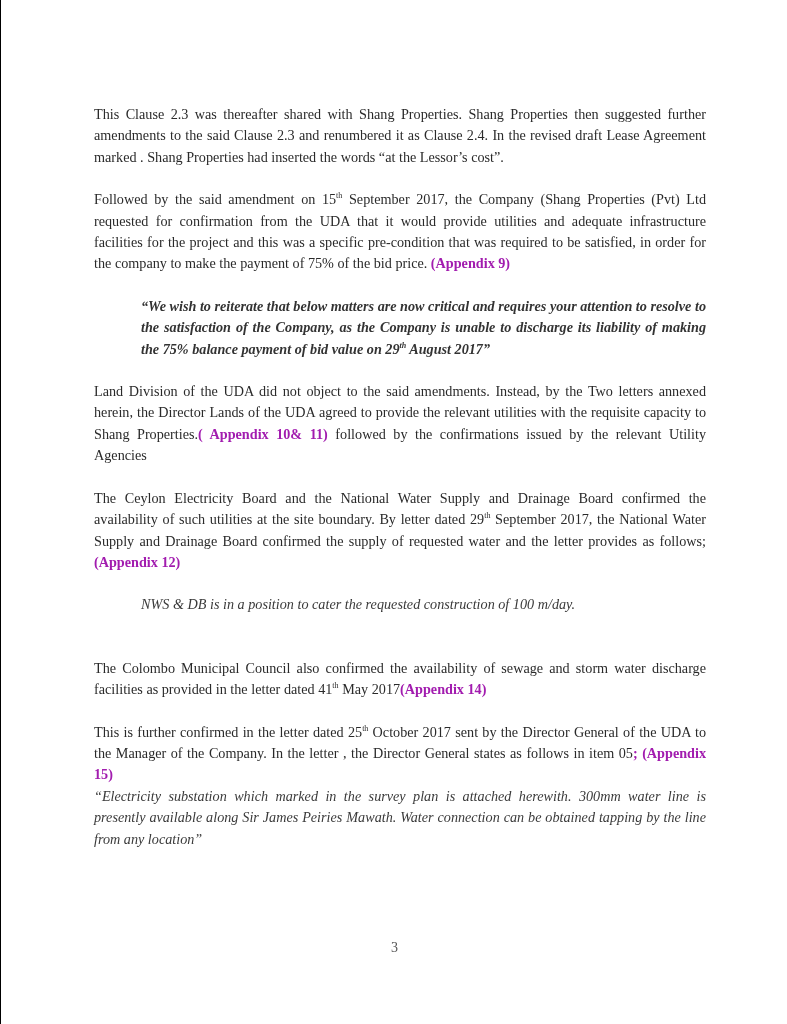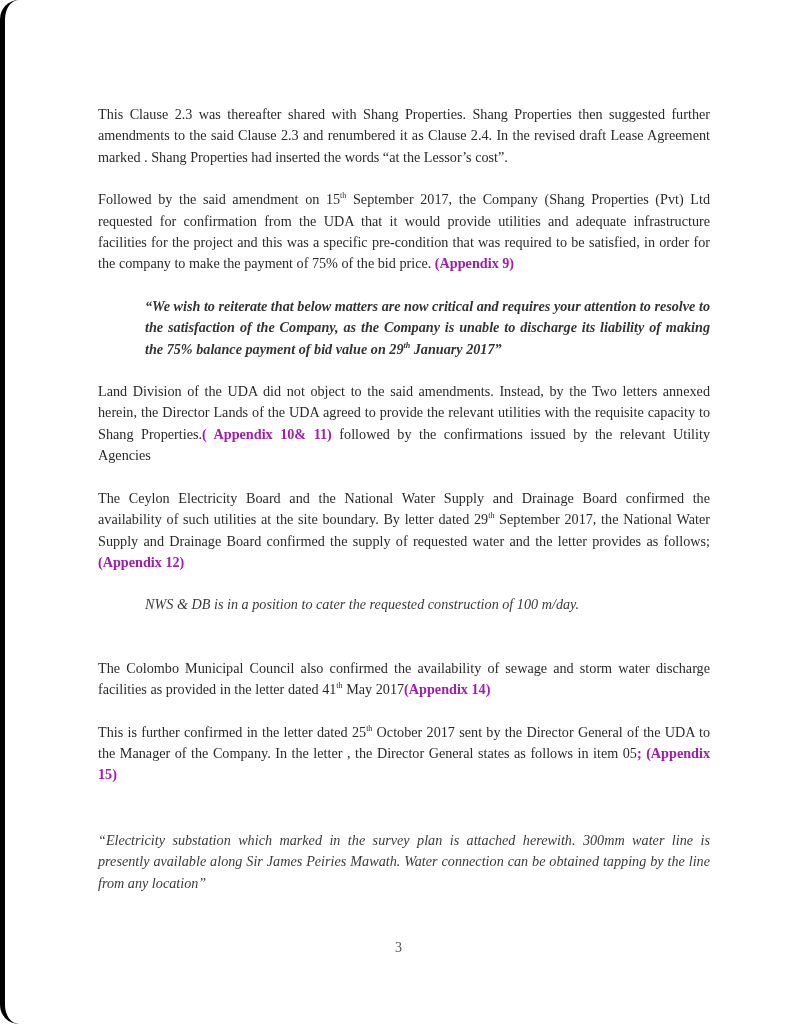--- a/index.html
+++ b/index.html
@@ -1,58 +1,57 @@
 <!DOCTYPE html>
 <html><head>
   <meta charset="utf-8">
   <style>
     html, body { margin: 0; padding: 0; background: #ffffff; }
     body { width: 787px; height: 1024px; position: relative; overflow: hidden; }
     .page {
       position: absolute; left: 0; top: 0; width: 787px; height: 1024px;
       background: #ffffff;
-      border-left: 5px solid #000000;
+      border-left: 1px solid #000000;
       box-sizing: border-box;
-      border-radius: 19px;
     }
     .content {
       position: absolute; left: 93px; top: 104px; width: 612px;
       font-family: "Liberation Serif", "DejaVu Serif", serif;
       font-size: 14.2px; line-height: 21.4px; color: #2a2a2a;
     }
     p { margin: 0; text-align: justify; }
     .gap { height: 21px; }
     .quote-bold {
       margin-left: 47px; font-style: italic; font-weight: bold;
       color: #333; text-align: justify;
     }
     .quote-it {
       margin-left: 47px; font-style: italic; color: #3a3a3a; text-align: justify;
     }
-    .quote-it-full { font-style: italic; color: #3a3a3a; text-align: justify; margin-top: 44px; }
+    .quote-it-full { font-style: italic; color: #3a3a3a; text-align: justify; }
     b { font-weight: bold; color: #a21caf; }
     sup { font-size: 8px; line-height: 0; vertical-align: 6px; }
     .pagenum {
       position: absolute; left: 0; width: 787px; top: 940px; text-align: center;
       font-family: "Liberation Serif", serif; font-size: 14px; color: #555;
     }
   </style>
 </head>
 <body>
 
 <div class="page">
   <div class="content">
 
     <p><span>This Clause 2.3 was thereafter shared with Shang Properties. Shang Properties then suggested further amendments to the said Clause 2.3 and renumbered it as Clause 2.4. In the revised draft Lease Agreement marked . Shang Properties had inserted the words “at the Lessor’s cost”.</span></p>
     <div class="gap"></div>
 
     <p><span>Followed by the said amendment on 15</span><sup>th</sup><span> September 2017, the Company (Shang Properties (Pvt) Ltd requested for confirmation from the UDA that it would provide utilities and adequate infrastructure facilities for the project and this was a specific pre-condition that was required to be satisfied, in order for the company to make the payment of 75% of the bid price. </span><b>(Appendix 9)</b></p>
     <div class="gap"></div>
 
-    <p class="quote-bold"><span>“We wish to reiterate that below matters are now critical and requires your attention to resolve to the satisfaction of the Company, as the Company is unable to discharge its liability of making the 75% balance payment of bid value on 29</span><sup>th</sup><span> January 2017”</span></p>
+    <p class="quote-bold"><span>“We wish to reiterate that below matters are now critical and requires your attention to resolve to the satisfaction of the Company, as the Company is unable to discharge its liability of making the 75% balance payment of bid value on 29</span><sup>th</sup><span> August 2017”</span></p>
     <div class="gap"></div>
 
     <p><span>Land Division of the UDA did not object to the said amendments. Instead, by the Two letters annexed herein, the Director Lands of the UDA agreed to provide the relevant utilities with the requisite capacity to Shang Properties.</span><b>( Appendix 10&amp; 11)</b><span> followed by the confirmations issued by the relevant Utility Agencies</span></p>
     <div class="gap"></div>
 
     <p><span>The Ceylon Electricity Board and the National Water Supply and Drainage Board confirmed the availability of such utilities at the site boundary. By letter dated 29</span><sup>th</sup><span> September 2017, the National Water Supply and Drainage Board confirmed the supply of requested water and the letter provides as follows;</span><b>(Appendix 12)</b></p>
     <div class="gap"></div>
 
     <p class="quote-it">NWS &amp; DB is in a position to cater the requested construction of 100 m/day.</p>
     <div class="gap"></div>

